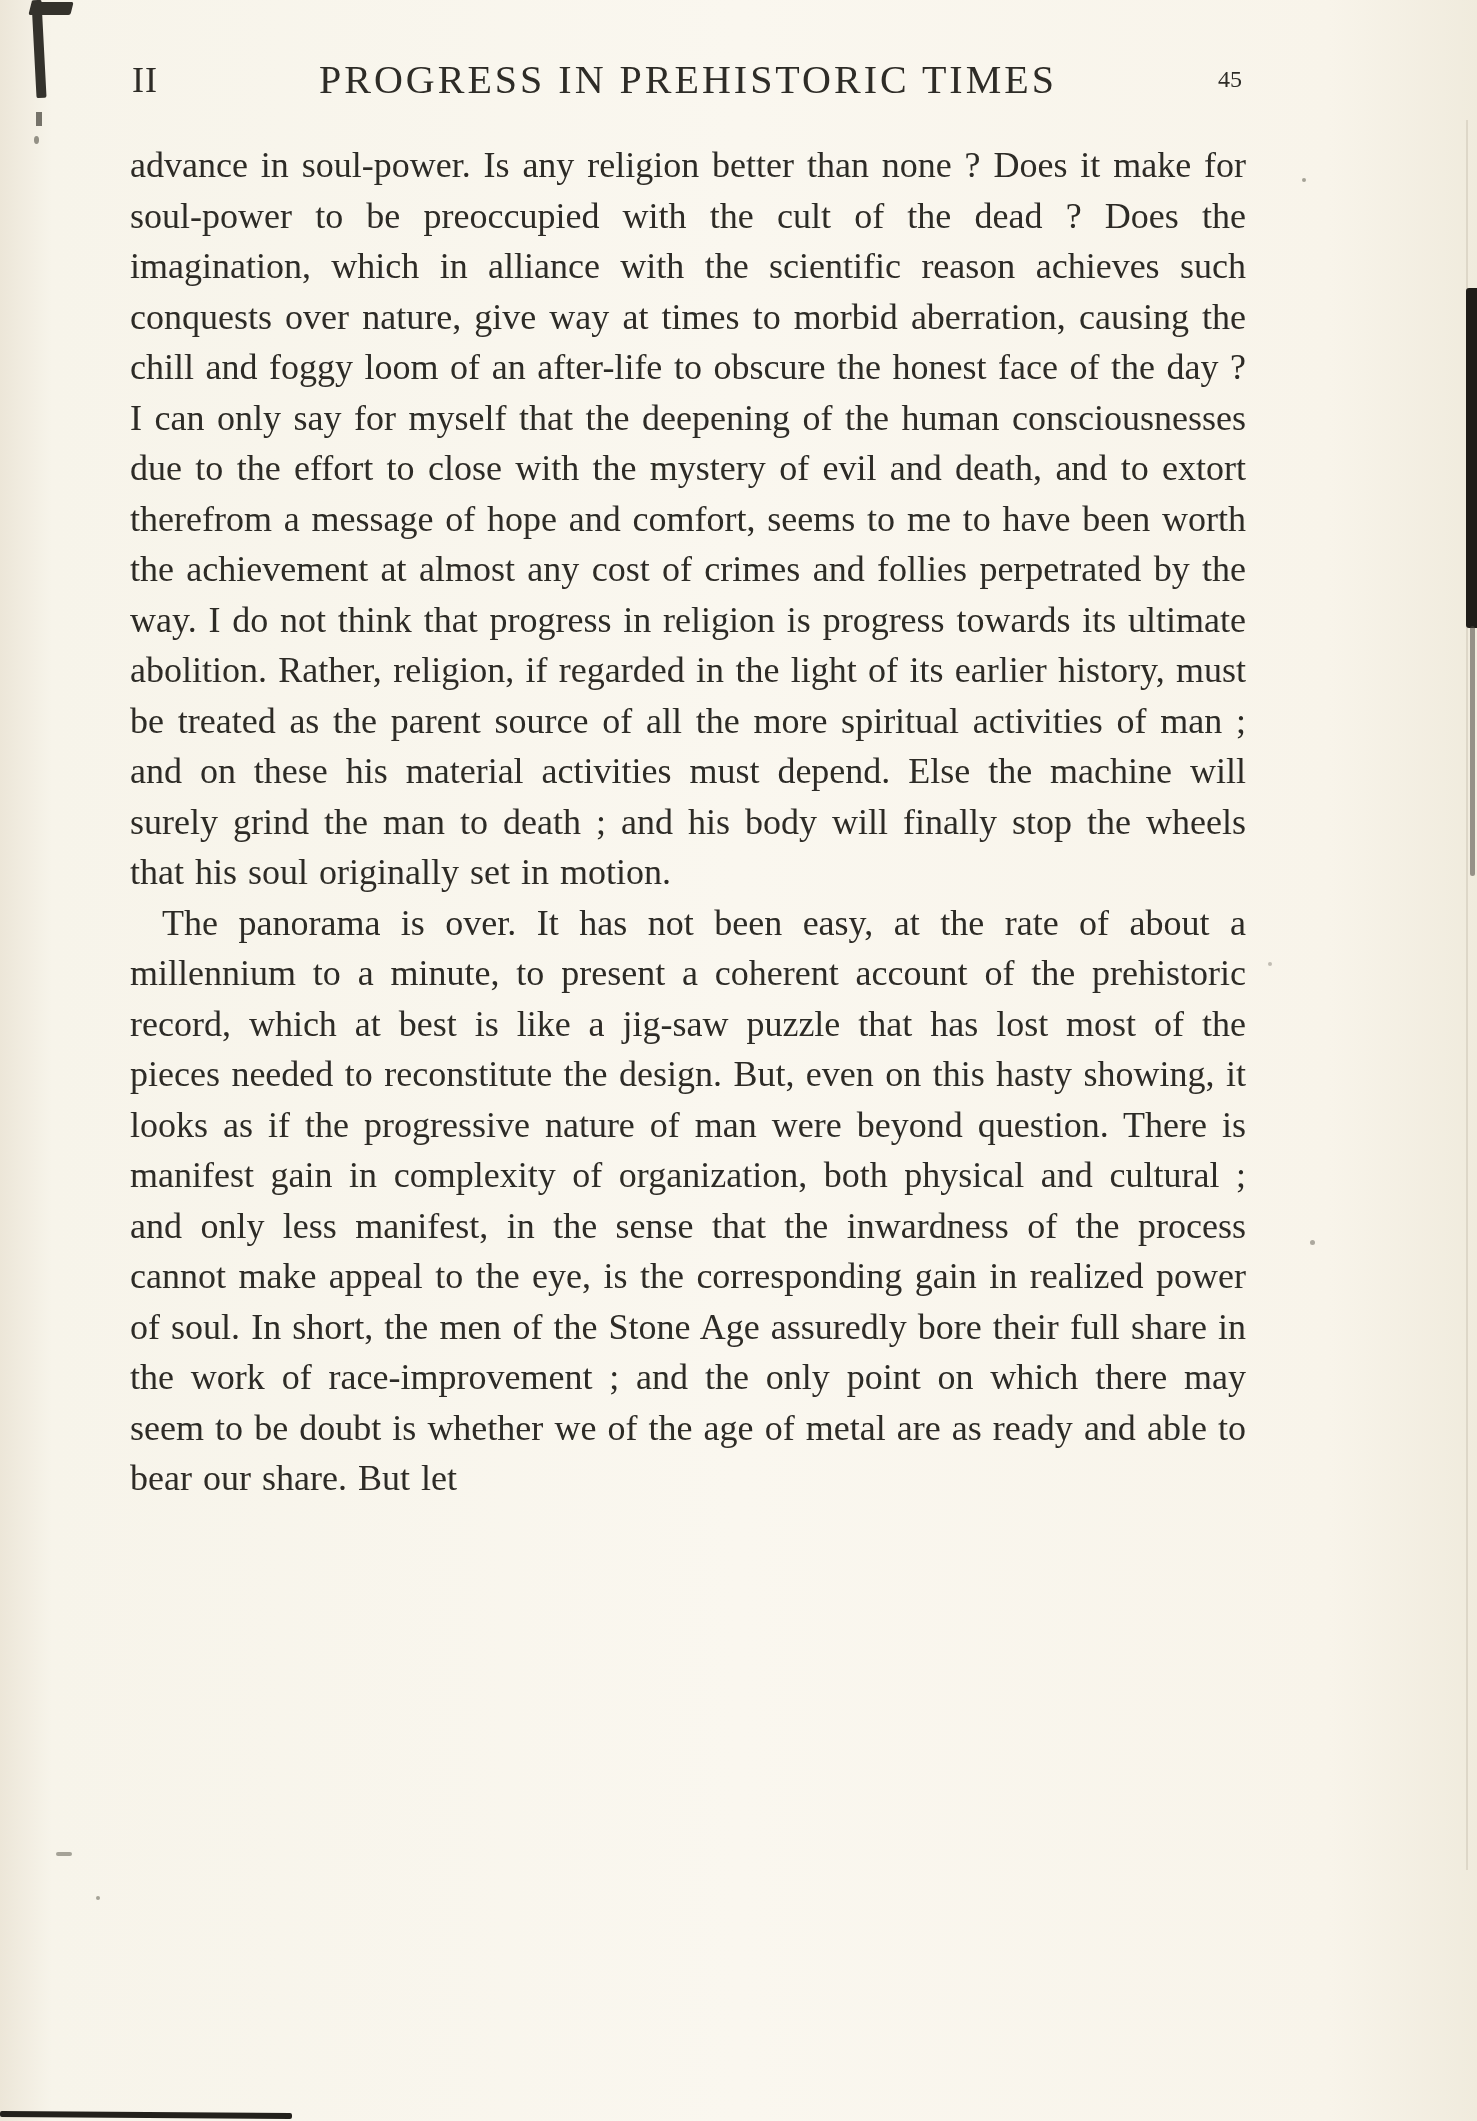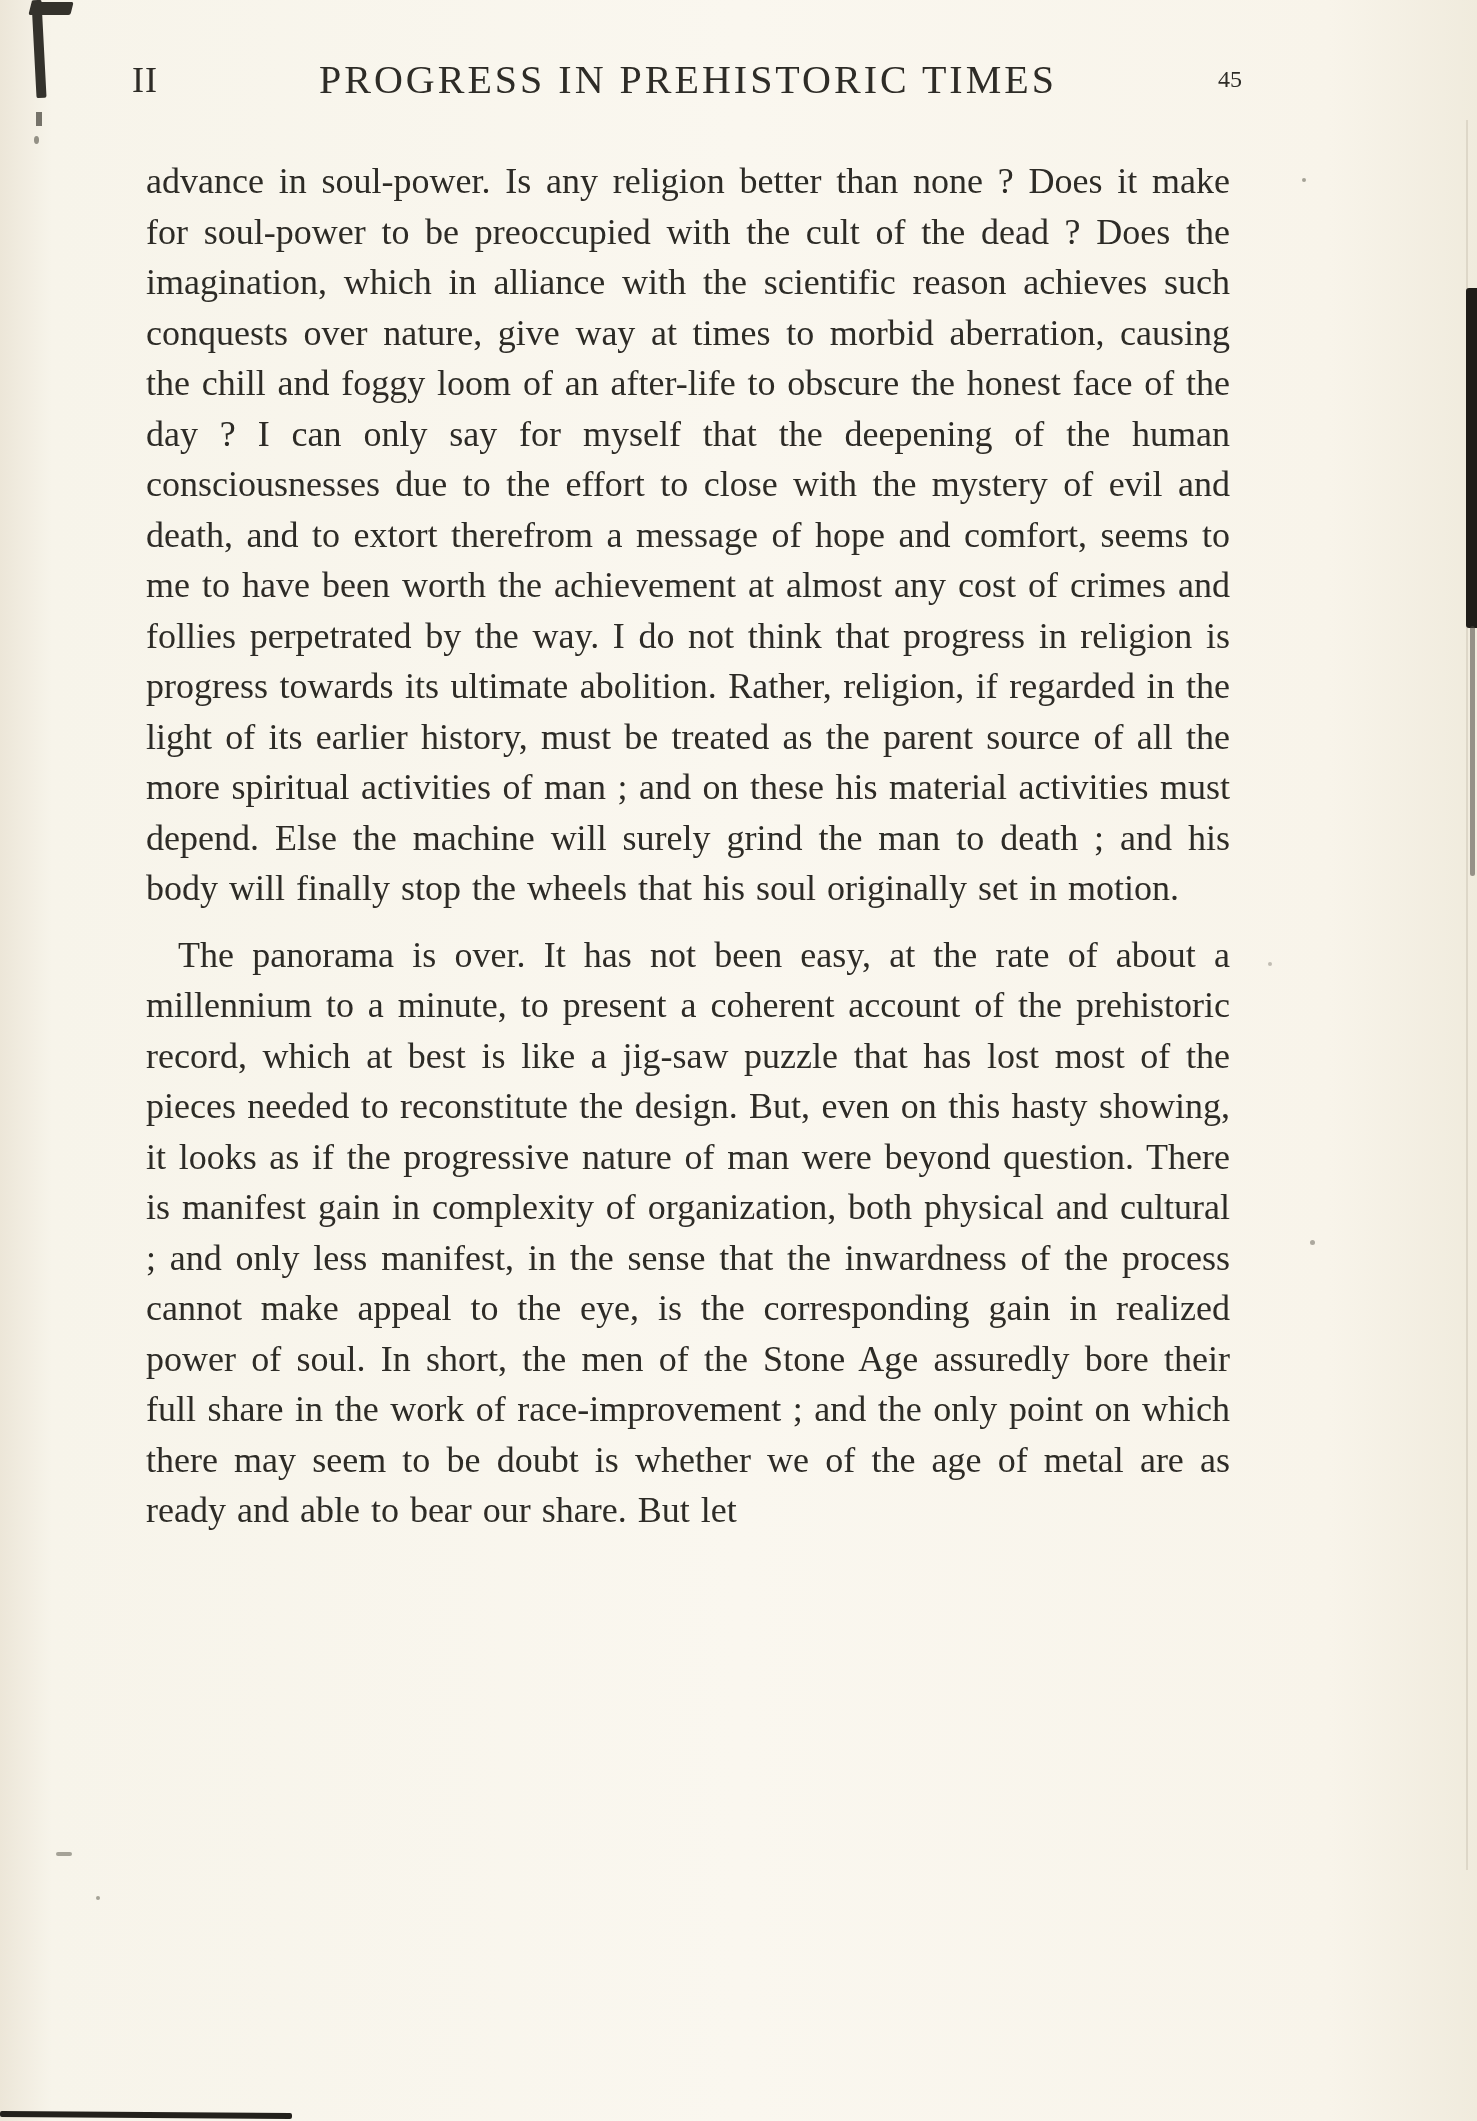--- a/index.html
+++ b/index.html
@@ -28,21 +28,21 @@
   .page-number    { font-size: 24px; }
 
   
   .page-body {
     position: absolute;
     top: 140px; left: 130px; width: 1116px;
     font-size: 36px; line-height: 50.5px;
     text-align: justify;
     color: #2d2b26;
   }
-  .para { margin: 16px; padding: 0; word-spacing: 2px; }
+  .para { margin: 0; padding: 0; word-spacing: 2px; }
   .para.indented { text-indent: 32px; }
 
   
   .artifact { position: absolute; pointer-events: none; }
   .corner-mark-stem {
     left: 34px; top: 0; width: 10px; height: 98px;
     background: #34322c; transform: rotate(-3deg); border-radius: 2px;
   }
   .corner-mark-flag {
     left: 30px; top: 2px; width: 42px; height: 13px;

